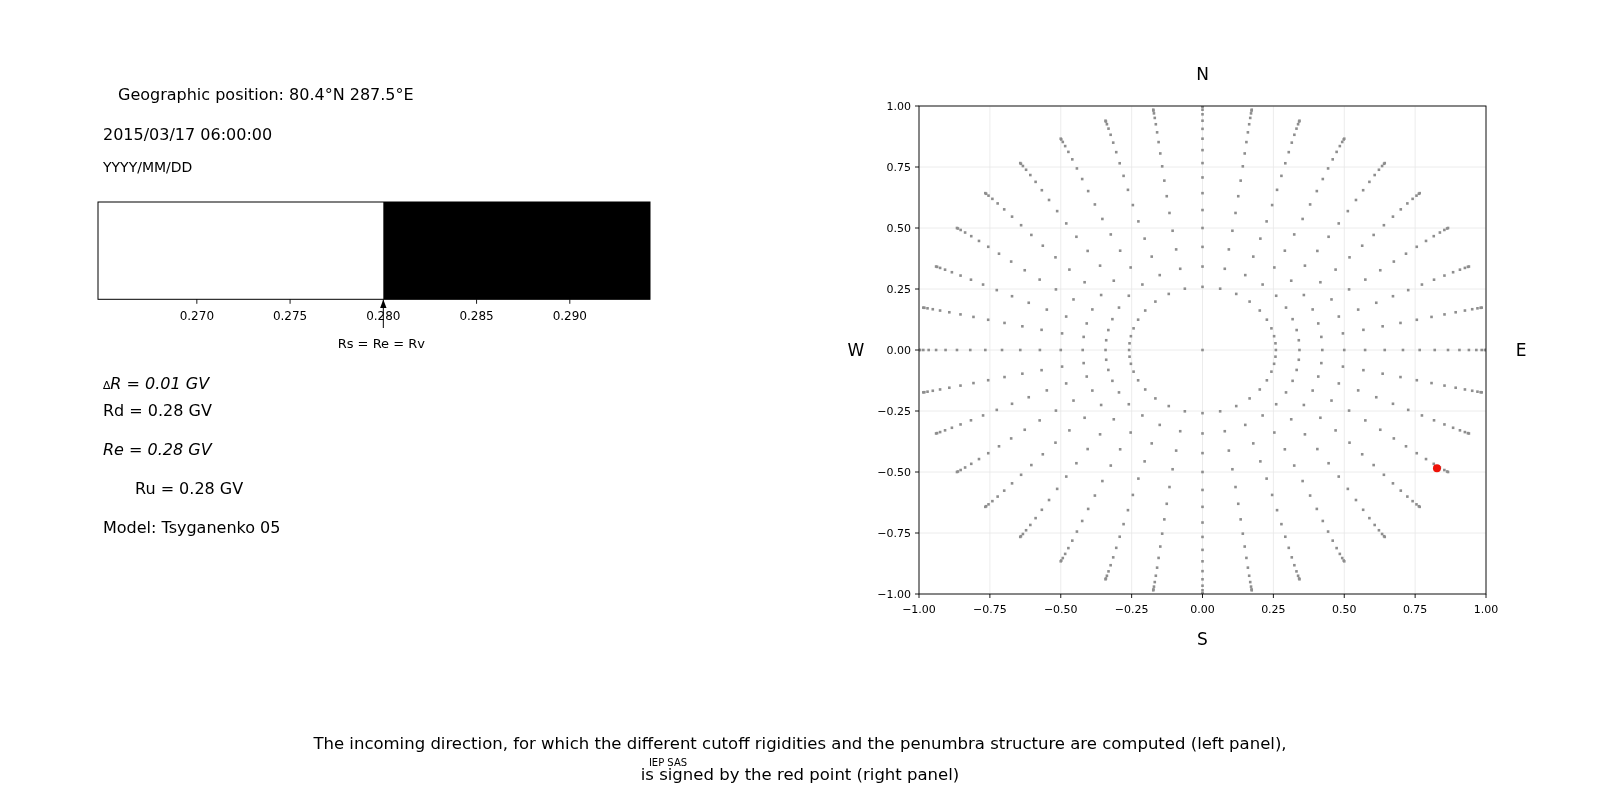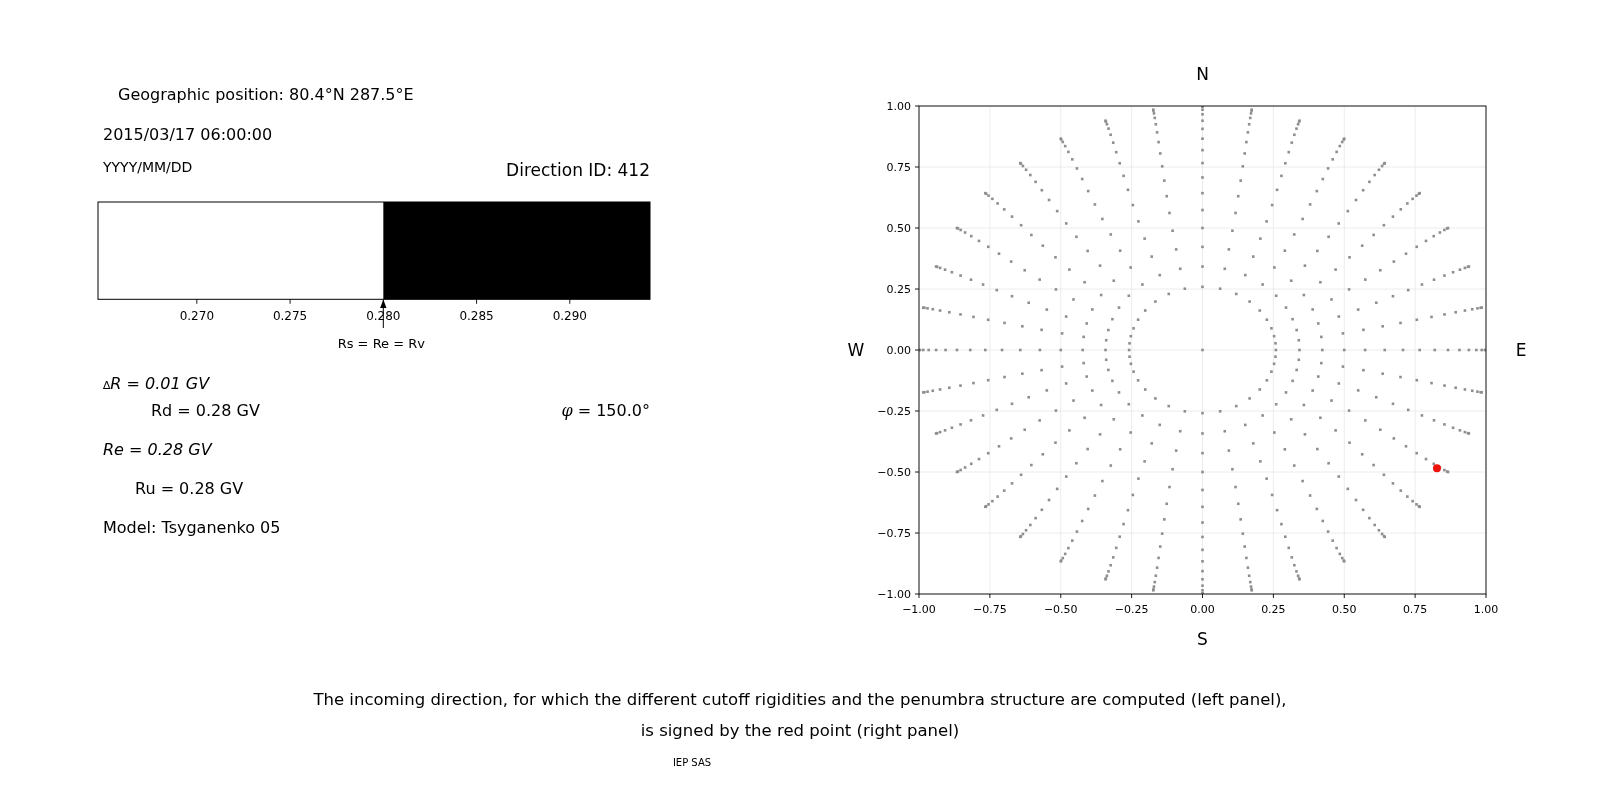--- a/index.html
+++ b/index.html
@@ -7,38 +7,37 @@
     position:relative;width:1600px;height:800px;background:#ffffff;overflow:hidden;
     font-family:"DejaVu Sans", sans-serif;color:#000;
   }
   .abs{position:absolute;}
   .t16{font-size:16px;line-height:19px;white-space:pre;}
   .t17{font-size:17px;line-height:20px;white-space:pre;}
   .t11{font-size:14px;line-height:13px;white-space:pre;}
   .right-col{width:300px;text-align:right;}
   .sym{font-style:italic;font-family:"DejaVu Serif","DejaVu Sans",serif;}
   .delta{font-size:11px;}
-  .caption{left:0;width:1600px;text-align:center;font-size:16.5px;line-height:20px;}
-  .credit{left:0;width:1336px;text-align:center;font-size:10px;line-height:12px;margin-left:24px;}
+  .caption{left:0;width:1600px;text-align:center;font-size:16.5px;line-height:20px;margin-top:44px;}
+  .credit{left:0;width:1336px;text-align:center;font-size:10px;line-height:12px;}
   svg text{font-family:"DejaVu Sans", sans-serif;}
 </style>
 </head>
 <body>
 
 <div id="canvas">
 
   <div class="abs t16" style="left:103px;top:85px;margin-left:15px;">Geographic position: 80.4°N 287.5°E</div>
 
   <div class="abs t16" style="left:103px;top:125px;">2015/03/17 06:00:00</div>
 
   <div class="abs t11" style="left:103px;top:161px;">YYYY/MM/DD</div>
 
   <div class="abs t11" style="left:222px;top:161px;margin-top:40px;">HH:MM:SS</div>
 
-  <div class="abs t17 right-col" style="left:350px;top:160px;">Direction ID: 412</div>
 
   <svg id="penumbra-svg" class="abs" style="left:90px;top:195px;" width="570" height="170" viewBox="0 0 570 170">
       <rect x="8" y="7" width="285.3243243243249" height="97.3" fill="#ffffff"></rect>
       <rect x="293.3243243243249" y="7" width="266.6756756756751" height="97.3" fill="#000000"></rect>
       <rect x="8" y="7" width="552" height="97.3" fill="none" stroke="#000000" stroke-width="1"></rect>
       <line x1="106.83783783783828" y1="104.3" x2="106.83783783783828" y2="108.8" stroke="#000" stroke-width="0.9"></line>
       <text x="106.83783783783828" y="125.3" text-anchor="middle" font-size="12px" fill="#000">0.270</text>
       <line x1="200.08108108108158" y1="104.3" x2="200.08108108108158" y2="108.8" stroke="#000" stroke-width="0.9"></line>
       <text x="200.08108108108158" y="125.3" text-anchor="middle" font-size="12px" fill="#000">0.275</text>
       <line x1="293.3243243243249" y1="104.3" x2="293.3243243243249" y2="108.8" stroke="#000" stroke-width="0.9"></line>
@@ -47,30 +46,29 @@
       <text x="386.5675675675671" y="125.3" text-anchor="middle" font-size="12px" fill="#000">0.285</text>
       <line x1="479.8108108108104" y1="104.3" x2="479.8108108108104" y2="108.8" stroke="#000" stroke-width="0.9"></line>
       <text x="479.8108108108104" y="125.3" text-anchor="middle" font-size="12px" fill="#000">0.290</text>
       <line x1="293.3243243243249" y1="133" x2="293.3243243243249" y2="112" stroke="#000" stroke-width="1"></line>
       <polygon points="290.1243243243249,113 296.5243243243249,113 293.3243243243249,104.5" fill="#000"></polygon>
       <text x="291.3243243243249" y="153" text-anchor="middle" font-size="13px" fill="#000">Rs = Re = Rv</text>
     </svg>
 
   <div class="abs t16" style="left:103px;top:374px;font-style:italic;"><span class="delta">∆</span><span>R = 0.01 GV</span></div>
 
-  <div class="abs t16" style="left:103px;top:401px;margin-left:48px;">Rd = 0.28 GV</div>
+  <div class="abs t16" style="left:103px;top:401px;">Rd = 0.28 GV</div>
 
   <div class="abs t16" style="left:103px;top:440px;font-style:italic;">Re = 0.28 GV</div>
 
   <div class="abs t16" style="left:103px;top:479px;margin-left:32px;">Ru = 0.28 GV</div>
 
   <div class="abs t16" style="left:103px;top:518px;">Model: Tsyganenko 05</div>
 
 
-  <div class="abs t16 right-col" style="left:350px;top:401px;"><span class="sym">φ</span><span> = 150.0°</span></div>
 
   <svg id="direction-svg" class="abs" style="left:820px;top:40px;" width="740" height="630" viewBox="0 0 740 630">
       <line x1="99" y1="66" x2="99" y2="554" stroke="#e7e7e7" stroke-width="0.8"></line>
       <line x1="169.875" y1="66" x2="169.875" y2="554" stroke="#e7e7e7" stroke-width="0.8"></line>
       <line x1="240.75" y1="66" x2="240.75" y2="554" stroke="#e7e7e7" stroke-width="0.8"></line>
       <line x1="311.625" y1="66" x2="311.625" y2="554" stroke="#e7e7e7" stroke-width="0.8"></line>
       <line x1="382.5" y1="66" x2="382.5" y2="554" stroke="#e7e7e7" stroke-width="0.8"></line>
       <line x1="453.375" y1="66" x2="453.375" y2="554" stroke="#e7e7e7" stroke-width="0.8"></line>
       <line x1="524.25" y1="66" x2="524.25" y2="554" stroke="#e7e7e7" stroke-width="0.8"></line>
       <line x1="595.125" y1="66" x2="595.125" y2="554" stroke="#e7e7e7" stroke-width="0.8"></line>

